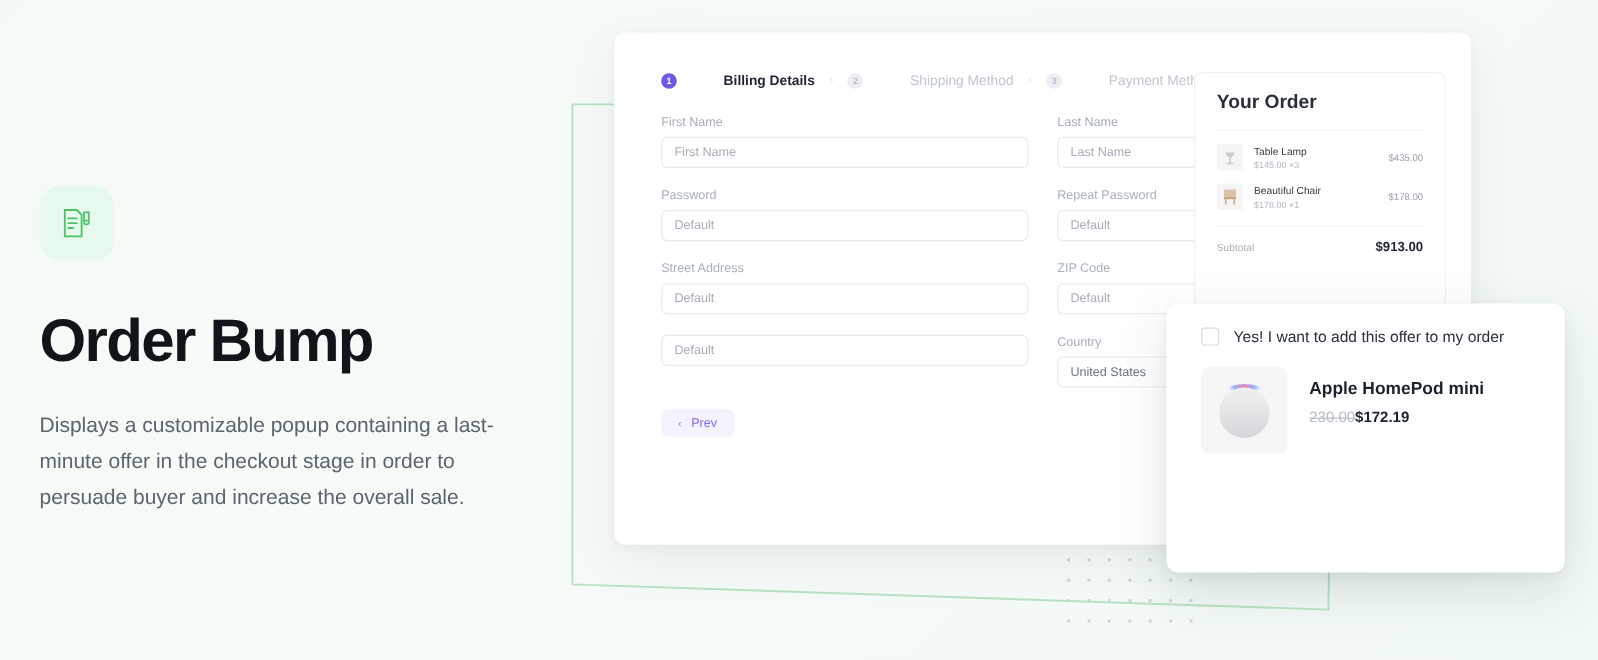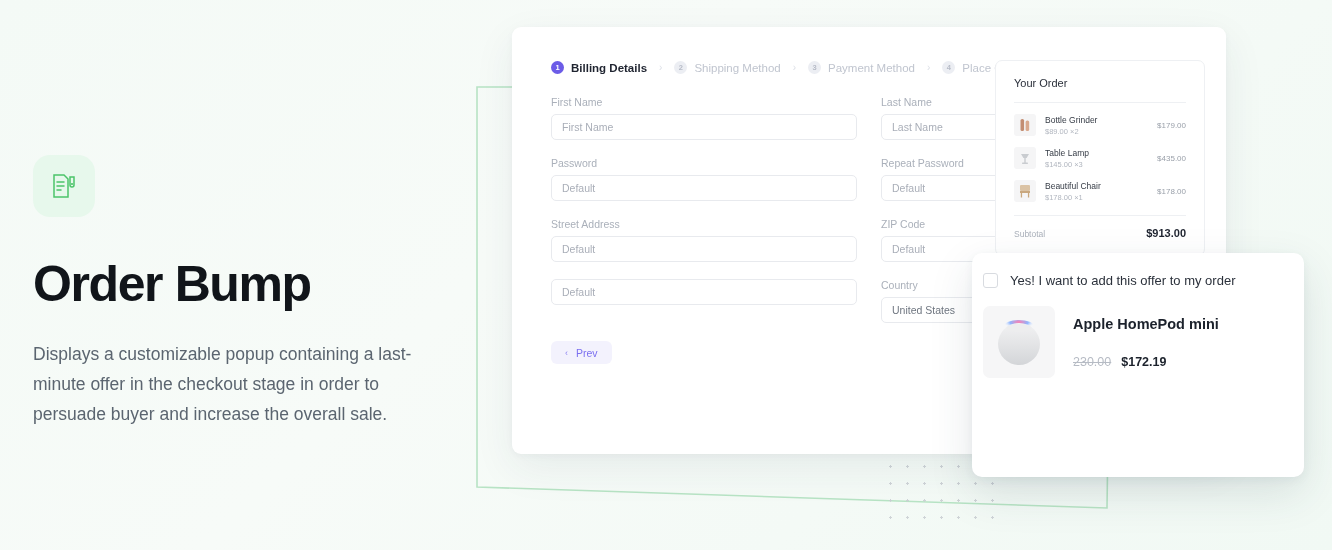--- a/index.html
+++ b/index.html
@@ -47,21 +47,21 @@
 
   
   .stepper { display:flex; align-items:center; padding:34px 0 0 39px; }
   .step { display:flex; align-items:center; gap:7px; }
   .step-badge {
     width:13px; height:13px; border-radius:50%; flex:none;
     display:flex; align-items:center; justify-content:center;
     font-size:7.5px; font-weight:700; color:#fff; background:#eceef3;
   }
   .step-badge.inactive { color:#b6bbc7; }
-  .step-label { font-size:11.5px; color:#c0c5cf; white-space:nowrap; }
+  .step-label { font-size:11.5px; color:#c0c5cf; white-space:nowrap;margin-left:32px; }
   .step.active .step-badge { background:#6c5ce7; }
   .step.active .step-label { color:#1f2430; font-weight:700; }
   .step-sep { margin:0 12px; color:#dde0e7; font-size:10px; }
 
   
   .form { padding:22px 39px 0 39px; }
   .form-row { display:flex; gap:24px; margin-bottom:17px; }
   .field { flex:1; min-width:0; }
   .field-label { font-size:10.5px; color:#aab0ba; margin-bottom:6px; display:block; }
   .field-input {
@@ -86,56 +86,56 @@
     font-family:"Liberation Sans", sans-serif; cursor:pointer;
   }
   .btn .chev { font-size:9px; opacity:.85; }
 
   
   .order-summary {
     position:absolute; left:995px; top:60px; width:210px; height:196px;
     background:#fff; border:1px solid #eef0f3; border-radius:7px;
     padding:16px 18px; overflow:hidden;
   }
-  .order-title { font-size:11px; color:#2a2f3a; font-weight:400; }
+  .order-title { font-size:16px; color:#2a2f3a; font-weight:700; }
   .order-divider { height:1px; background:#eef0f3; margin:13px 0 11px; }
   .order-item { display:flex; align-items:center; gap:9px; margin-bottom:11px; }
   .thumb {
     width:22px; height:22px; border-radius:3px; background:#f5f5f6;
     flex:none; position:relative; overflow:hidden;
   }
   .item-info { flex:1; min-width:0; }
   .item-name { font-size:8.5px; color:#353b45; margin-bottom:2px; white-space:nowrap; }
   .item-meta { font-size:7.5px; color:#b1b6bf; white-space:nowrap; }
   .item-total { font-size:8px; color:#9aa0aa; white-space:nowrap; }
   .subtotal-row { display:flex; justify-content:space-between; align-items:baseline;text-align:center; }
   .subtotal-label { font-size:8.5px; color:#aab0ba; }
   .subtotal-value { font-size:11px; color:#1f2430; font-weight:700; }
 
   
   .order-bump {
     position:absolute; left:972px; top:253px; width:332px; height:224px;
     background:#fff; border-radius:10px;
     box-shadow:0 16px 44px rgba(40,60,80,.13), 0 3px 10px rgba(40,60,80,.06);
-    padding:20px 11px;
+    padding:20px 29px;
   }
   .bump-offer { display:flex; align-items:center; gap:12px; }
   .bump-checkbox {
     width:15px; height:15px; border:1.4px solid #d8dbe0; border-radius:3px;
     background:#fff; flex:none; cursor:pointer;
   }
   .bump-offer-label { font-size:13px; color:#2b313b; }
   .bump-product { display:flex; gap:18px; margin-top:18px; }
   .bump-thumb {
     width:72px; height:72px; border-radius:7px; background:#f6f6f7;
     flex:none; display:flex; align-items:center; justify-content:center;
   }
   .bump-details { padding-top:10px; }
   .bump-name { font-size:14.5px; font-weight:700; color:#1c222c; }
-  .bump-prices { margin-top:23px; display:flex; align-items:baseline; gap:10px; }
+  .bump-prices { margin-top:9px; display:flex; align-items:baseline; }
   .price-old { font-size:12.5px; color:#b6bbc4; text-decoration:line-through; }
   .price-new { font-size:12.5px; color:#1c222c; font-weight:700; }
   .bump-text { margin-top:19px; font-size:12px; line-height:1.62; color:#8f96a0; }
 </style>
 </head>
 <body>
 
 <div class="bg-layer">
   <svg class="green-shape" viewBox="0 0 640 425">
     <path d="M2 2 L638 2 L632 423 L2 402 Z" fill="none" stroke="#b7e3c4" stroke-width="1.6"></path>
@@ -238,33 +238,20 @@
       </button>
     </div>
 
   </div>
 </div>
 
 <div class="order-summary">
   <div class="order-title">Your Order</div>
   <div class="order-divider"></div>
 
-  <div class="order-item">
-    <div class="thumb">
-      <svg width="22" height="22" viewBox="0 0 22 22">
-        <rect x="6.5" y="5" width="3.6" height="12" rx="1.6" fill="#c38d72"></rect>
-        <rect x="11.6" y="6.5" width="3.6" height="10.5" rx="1.6" fill="#d9a98e"></rect>
-      </svg>
-    </div>
-    <div class="item-info">
-      <div class="item-name">Bottle Grinder</div>
-      <div class="item-meta">$89.00 ×2</div>
-    </div>
-    <div class="item-total">$179.00</div>
-  </div>
 
   <div class="order-item">
     <div class="thumb">
       <svg width="22" height="22" viewBox="0 0 22 22">
         <path d="M7 7 h8 l-2.4 4 h-3.2 z" fill="#c9ccd0"></path>
         <rect x="10.3" y="11" width="1.4" height="5" fill="#c9ccd0"></rect>
         <rect x="8" y="15.6" width="6" height="1.3" rx="0.6" fill="#c9ccd0"></rect>
       </svg>
     </div>
     <div class="item-info">

